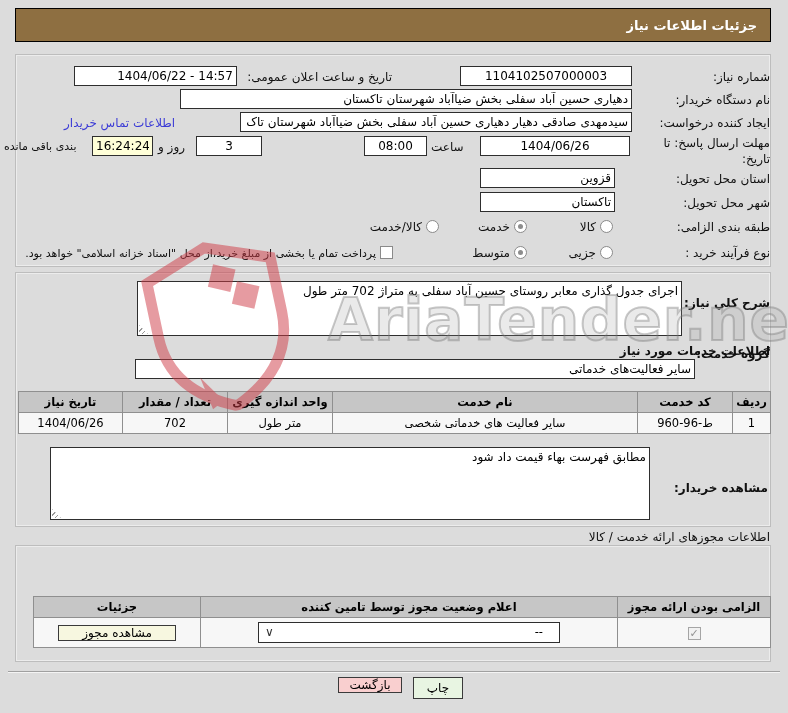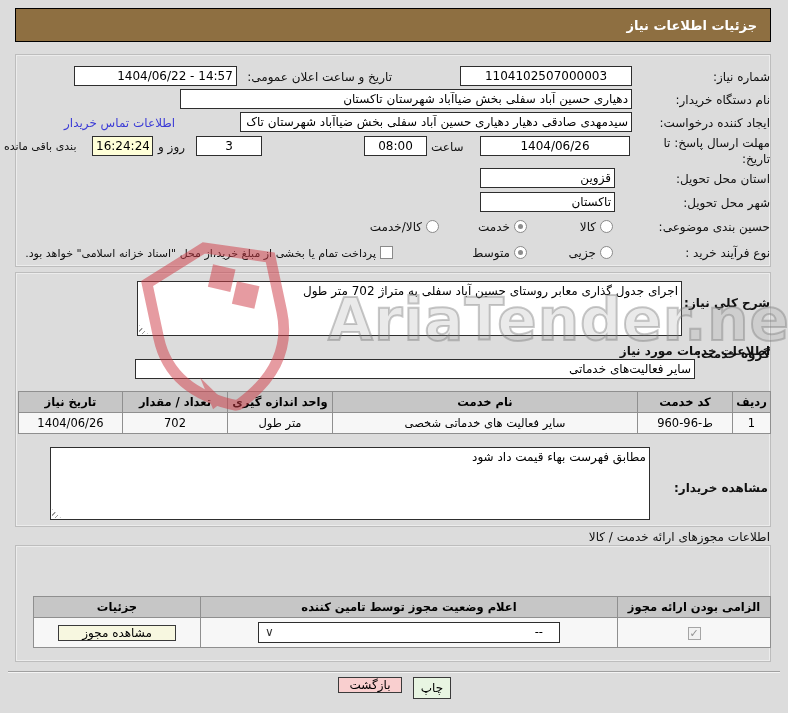--- a/index.html
+++ b/index.html
@@ -66,21 +66,21 @@
   <span class="lbl" style="left:158px;top:140px;">روز و</span>
   <input class="inp center ltr yellow" style="left: 92px; top: 136px; width: 61px;" readonly="" value="16:24:24">
   <span class="lbl" style="left:4px;top:140px;font-size:11px;">بندی باقی مانده</span>
 
   <span class="lbl" style="right:18px;top:172px;">استان محل تحویل:</span>
   <input class="inp" style="left: 480px; top: 168px; width: 135px;" readonly="" value="قزوین">
 
   <span class="lbl" style="right:18px;top:196px;">شهر محل تحویل:</span>
   <input class="inp" style="left: 480px; top: 192px; width: 135px;" readonly="" value="تاکستان">
 
-  <span class="lbl" style="right:18px;top:220px;">حسین بندی موضوعی:</span>
+  <span class="lbl" style="right:18px;top:220px;">طبقه بندی الزامی:</span>
   <span class="radio" style="left:600px;top:220px;"></span>
   <span class="lbl" style="right:192px;top:220px;">کالا</span>
   <span class="radio sel" style="left:514px;top:220px;"></span>
   <span class="lbl" style="right:278px;top:220px;">خدمت</span>
   <span class="radio" style="left:426px;top:220px;"></span>
   <span class="lbl" style="right:366px;top:220px;">کالا/خدمت</span>
 
   <span class="lbl" style="right:18px;top:246px;">نوع فرآیند خرید :</span>
   <span class="radio" style="left:600px;top:246px;"></span>
   <span class="lbl" style="right:192px;top:246px;">جزیی</span>
@@ -164,21 +164,21 @@
         </td>
         <td>
           <button class="btn btn-permit" style="position:relative;width:118px;height:16px;margin:0 auto;display:inline-flex;">مشاهده مجوز</button>
         </td>
       </tr>
     </tbody>
   </table>
 
   <div class="divider"></div>
   <button class="btn btn-back" style="left:338px;top:677px;width:64px;height:16px;">بازگشت</button>
-  <button class="btn btn-print" style="left:413px;top:677px;width:38px;height:22px;">چاپ</button>
+  <button class="btn btn-print" style="left:413px;top:677px;width:50px;height:22px;">چاپ</button>
 
   <div class="wm" style="left:128px;top:240px;width:185px;height:172px;transform:rotate(-12deg);opacity:0.5;">
     <svg width="185" height="172" viewBox="0 0 100 112">
       <path d="M50 4 L91 19 V55 C91 84 71 100 50 109 C29 100 9 84 9 55 V19 Z" fill="none" stroke="#cf3a45" stroke-width="7"></path>
       <rect x="50" y="18" width="15" height="15" fill="#cf3a45" transform="rotate(25 57 25)"></rect>
       <rect x="63" y="32" width="15" height="15" fill="#cf3a45" transform="rotate(25 70 39)"></rect>
       <path d="M30 86 L42 104 L34 108 Z" fill="#cf3a45"></path>
     </svg>
   </div>
   <div class="wm wm-text">AriaTender.neT</div>

